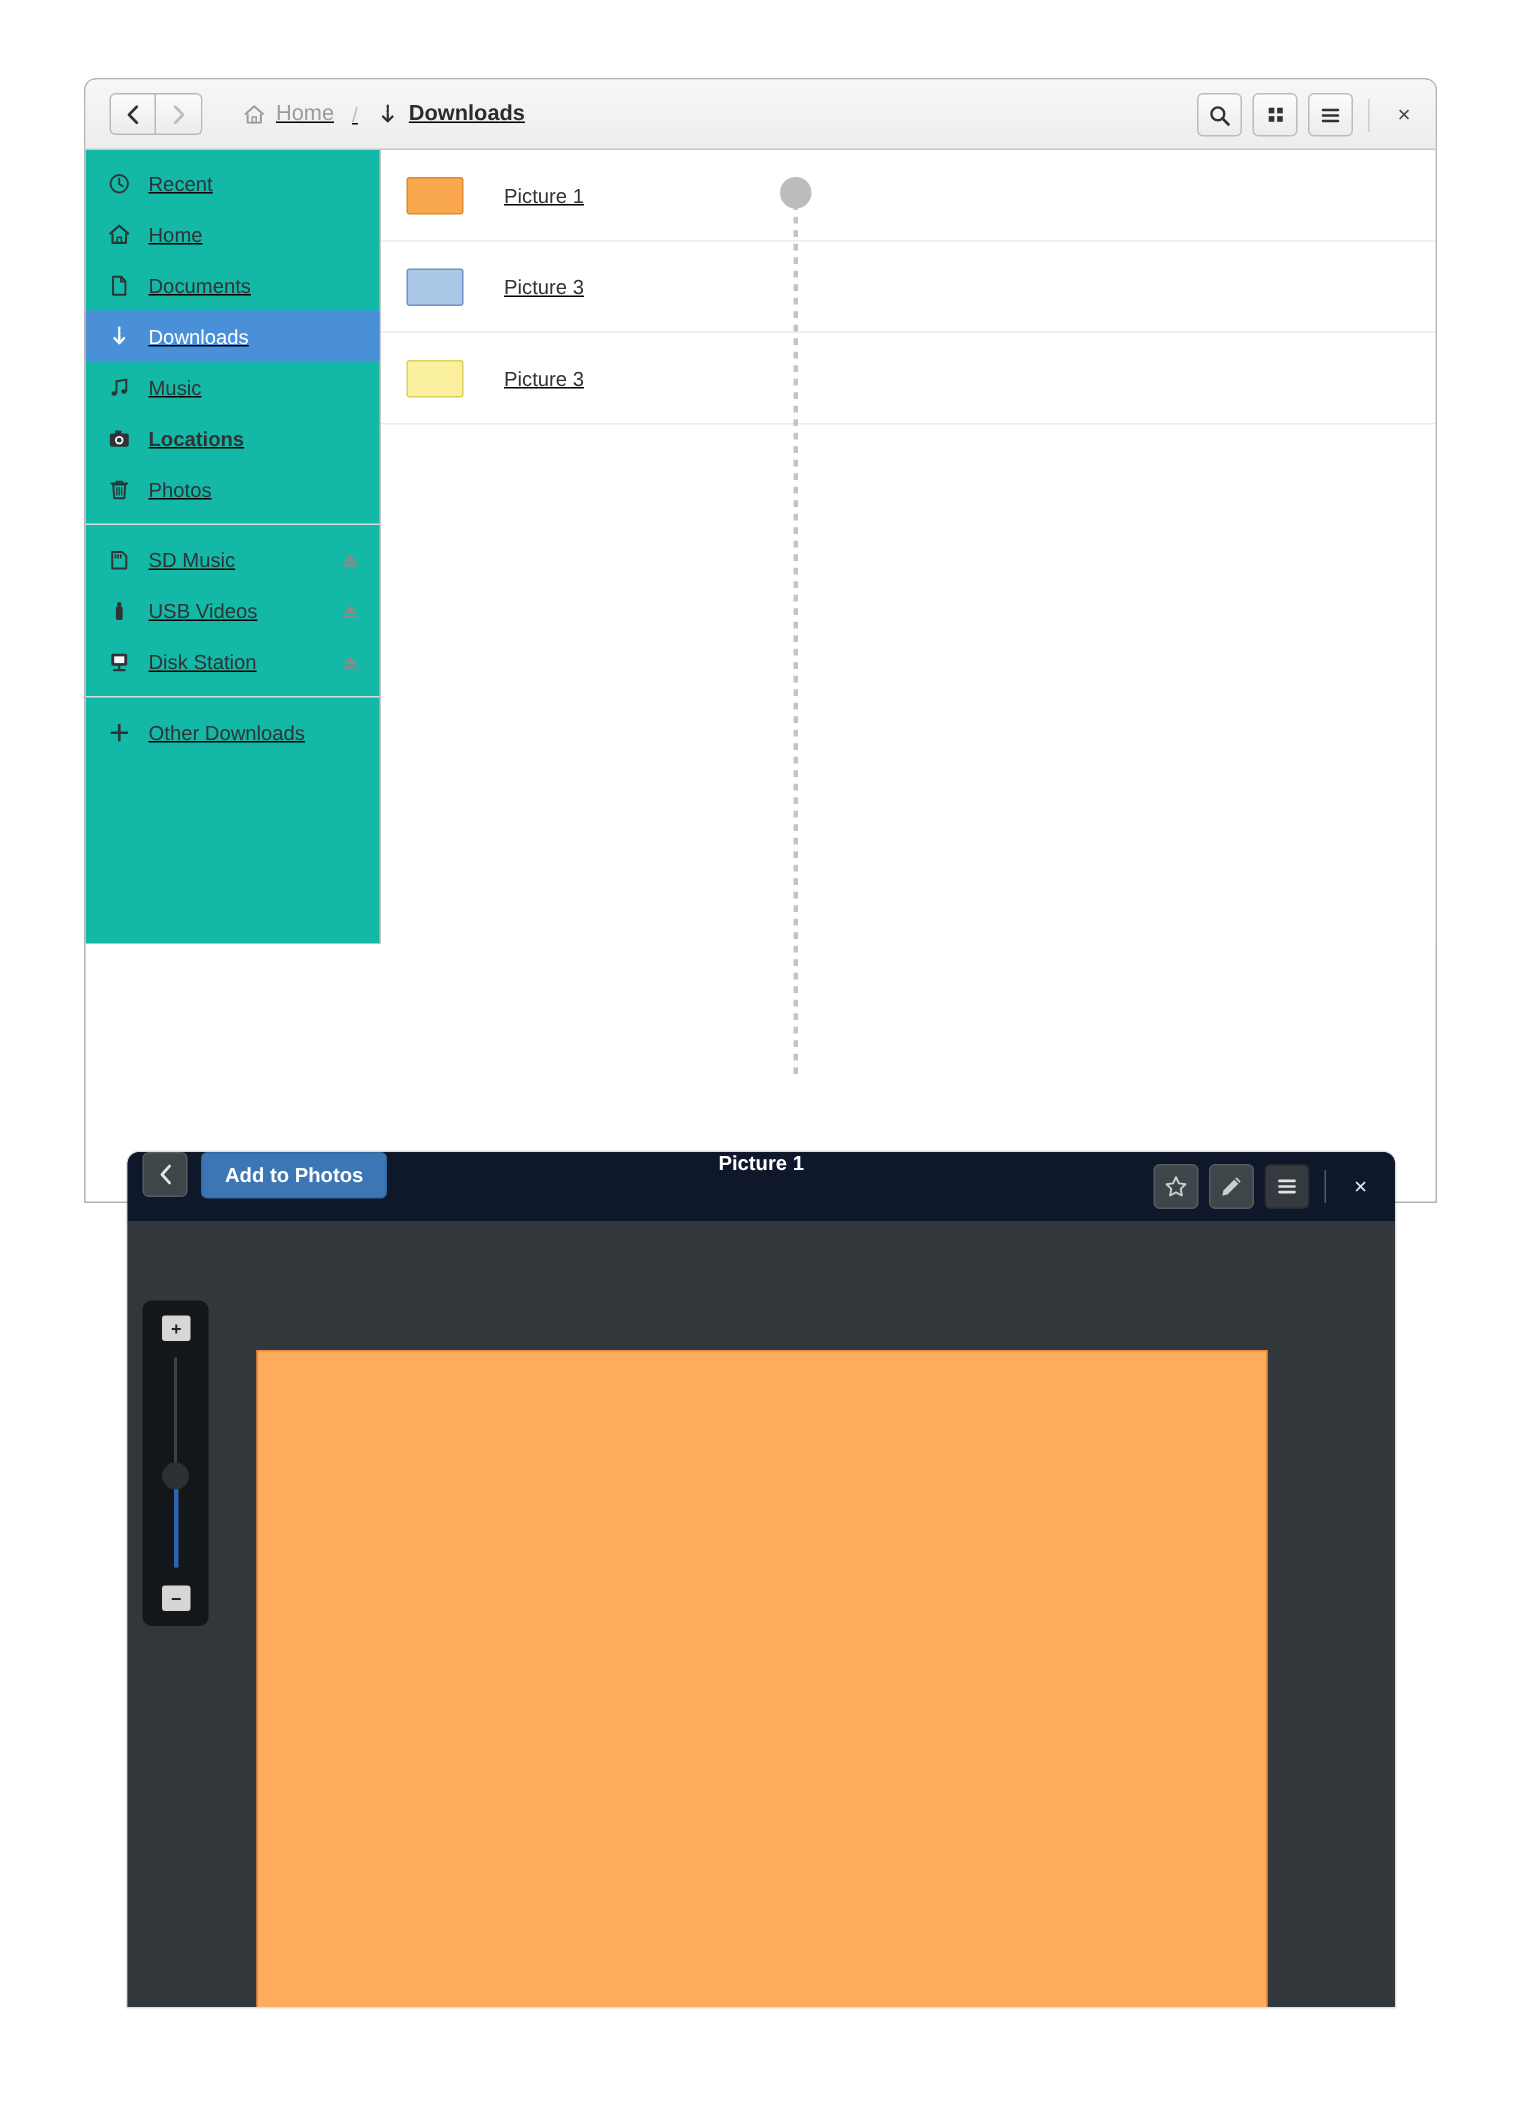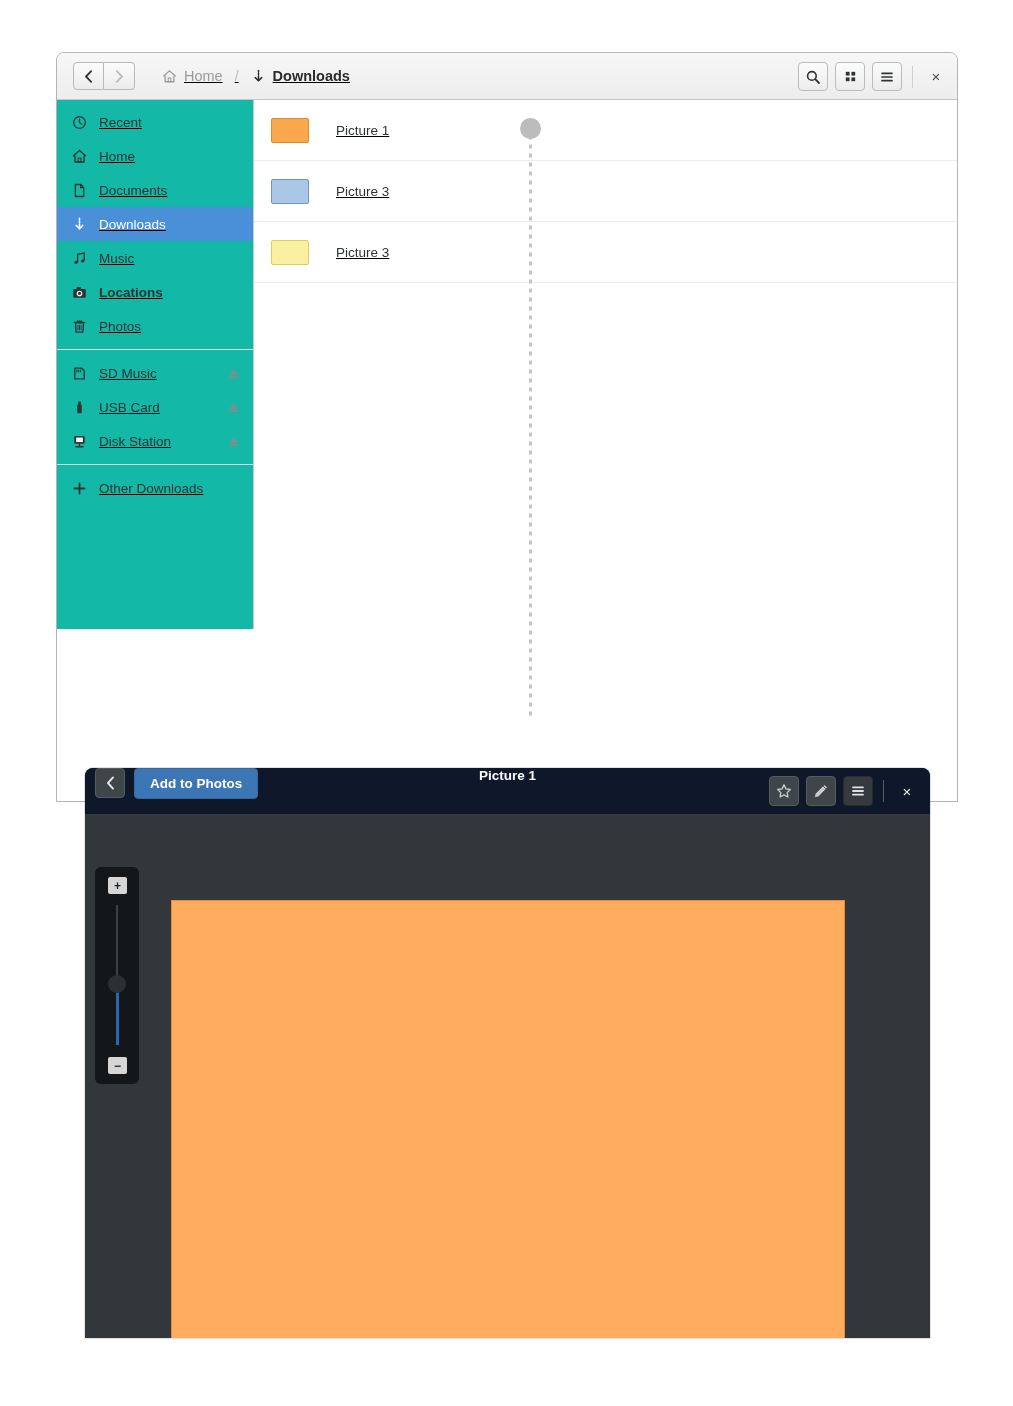--- a/index.html
+++ b/index.html
@@ -502,21 +502,21 @@
           </span>
         </div>
 
         <div class="side-item">
           <span class="sicon">
             <svg width="15" height="15" viewBox="0 0 16 16">
               <rect x="5.6" y="4.6" width="4.8" height="9.6" rx="1.2" fill="currentColor"></rect>
               <rect x="6.6" y="1.6" width="2.8" height="3.4" rx="0.7" fill="currentColor"></rect>
             </svg>
           </span>
-          <span class="slabel">USB Card</span>
+          <span class="slabel">USB Videos</span>
           <span class="eject">
             <svg width="15" height="15" viewBox="0 0 16 16">
               <path d="M8 4 L13 9.4 H3 Z" fill="currentColor"></path>
               <rect x="3" y="10.8" width="10" height="1.8" fill="currentColor"></rect>
             </svg>
           </span>
         </div>
 
         <div class="side-item">
           <span class="sicon">

